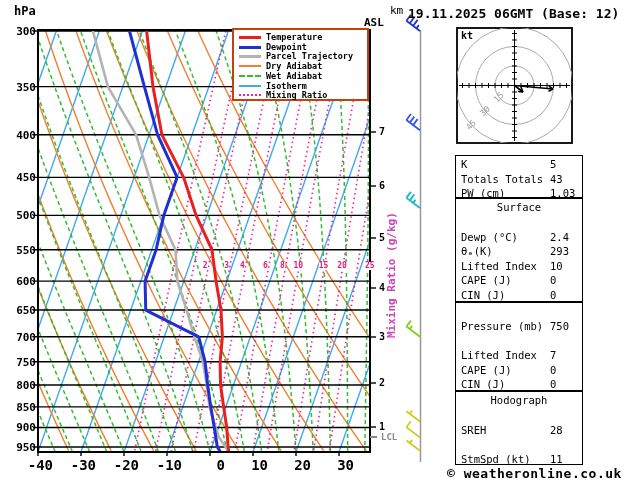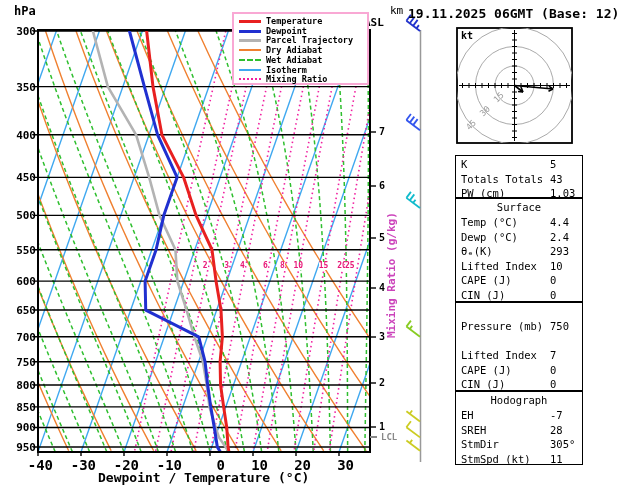--- a/index.html
+++ b/index.html
@@ -15,22 +15,22 @@
   #xaxis-label{left:98px;top:471px;font-size:13px;font-weight:bold;}
   #mixing-axis-label{left:386px;top:338px;font-size:11px;font-weight:bold;color:#cc44bb;
       transform:rotate(-90deg);transform-origin:0 0;}
   #lcl-label{left:381px;top:433px;font-size:9px;font-weight:bold;color:#888;}
   #kt-label{left:461px;top:31px;font-size:10px;font-weight:bold;}
   #footer{left:447px;top:467px;font-size:13px;font-weight:bold;letter-spacing:0.5px;}
   .pres-lbl{width:30px;text-align:right;font-size:11px;font-weight:bold;}
   .temp-lbl{width:30px;text-align:right;font-size:14px;font-weight:bold;}
   .km-lbl{font-size:10px;font-weight:bold;}
   .mix-lbl{font-size:8px;font-weight:bold;color:#e81878;background:#fff;padding:0;}
-  #legend-box{position:absolute;left:232px;top:12px;width:137px;height:73px;
-      border:2px solid #f9a8d4;background:#fff;box-sizing:border-box;}
+  #legend-box{position:absolute;left:232px;top:28px;width:137px;height:73px;
+      border:2px solid #c2410c;background:#fff;box-sizing:border-box;}
   .legend-row{position:absolute;left:0;height:10px;width:100%;}
   .legend-sample{position:absolute;left:5px;top:4px;width:22px;height:0;}
   .legend-text{position:absolute;left:32px;top:0px;font-size:8.5px;font-weight:bold;white-space:pre;}
   .tbox{position:absolute;left:455px;width:128px;border:1.5px solid #000;
       background:#fff;box-sizing:border-box;}
   .trow{position:absolute;left:0;width:100%;height:14.5px;font-size:10.5px;}
   .trow .tl{position:absolute;left:5px;top:1px;white-space:pre;}
   .trow .tv{position:absolute;left:94px;top:1px;white-space:pre;}
   .thead{position:absolute;width:100%;text-align:center;font-size:10.5px;top:1px;}
 </style>
@@ -232,24 +232,24 @@
           <line x1="522.95" y1="92" x2="517.9825134222676" y2="91.4307222997095" stroke="#000" stroke-width="1.6"></line>
           <line x1="522.95" y1="92" x2="521.1255807585909" y2="87.34473476248927" stroke="#000" stroke-width="1.6"></line>
         </g>
       </g>
     </svg>
 
   <div class="lbl" id="hpa-label">hPa</div>
   <div class="lbl" id="km-label">km</div>
   <div class="lbl" id="asl-label">ASL</div>
   <div class="lbl" id="date-label">19.11.2025 06GMT (Base: 12)</div>
-  <div class="lbl" id="xaxis-label">Dewpoint / Temperature (°C)</div>
   <div class="lbl" id="mixing-axis-label">Mixing Ratio (g/kg)</div>
   <div class="lbl" id="lcl-label">LCL</div>
   <div class="lbl" id="kt-label">kt</div>
+  <div class="lbl" id="footer">© weatheronline.co.uk</div>
 
   <div id="legend-box">
       <div class="legend-row" style="top: 2px;">
         <div class="legend-sample" style="border-top: 3px solid rgb(232, 32, 32);"></div>
         <div class="legend-text">Temperature</div>
       </div>
       <div class="legend-row" style="top: 11.7px;">
         <div class="legend-sample" style="border-top: 3px solid rgb(32, 48, 208);"></div>
         <div class="legend-text">Dewpoint</div>
       </div>
@@ -305,43 +305,39 @@
       <div class="lbl km-lbl" style="left: 379px; top: 378px;">2</div>
       <div class="lbl km-lbl" style="left: 379px; top: 422px;">1</div>
       <div class="lbl mix-lbl" style="left: 202.712px; top: 262px;">2</div>
       <div class="lbl mix-lbl" style="left: 224.182px; top: 262px;">3</div>
       <div class="lbl mix-lbl" style="left: 239.968px; top: 262px;">4</div>
       <div class="lbl mix-lbl" style="left: 263.026px; top: 262px;">6</div>
       <div class="lbl mix-lbl" style="left: 279.973px; top: 262px;">8</div>
       <div class="lbl mix-lbl" style="left: 293.46px; top: 262px;">10</div>
       <div class="lbl mix-lbl" style="left: 318.728px; top: 262px;">15</div>
       <div class="lbl mix-lbl" style="left: 337.242px; top: 262px;">20</div>
-      <div class="lbl mix-lbl" style="left: 345px; top: 262px;">25</div>
+      <div class="lbl mix-lbl" style="left: 365px; top: 262px;">25</div>
     </div>
   <div id="tables-root">
       <div class="tbox" style="top: 155px; height: 43px;">
         <div class="trow" style="top: 1px;">
           <span class="tl">K</span>
           <span class="tv">5</span>
         </div>
         <div class="trow" style="top: 15.5px;">
           <span class="tl">Totals Totals</span>
           <span class="tv">43</span>
         </div>
         <div class="trow" style="top: 30px;">
           <span class="tl">PW (cm)</span>
           <span class="tv">1.03</span>
         </div>
       </div>
       <div class="tbox" style="top: 198px; height: 104px;">
         <div class="thead" style="top: 2px;">Surface</div>
-        <div class="trow" style="top: 16px;">
-          <span class="tl">Temp (°C)</span>
-          <span class="tv">4.4</span>
-        </div>
         <div class="trow" style="top: 30.5px;">
           <span class="tl">Dewp (°C)</span>
           <span class="tv">2.4</span>
         </div>
         <div class="trow" style="top: 45px;">
           <span class="tl">θₑ(K)</span>
           <span class="tv">293</span>
         </div>
         <div class="trow" style="top: 59.5px;">
           <span class="tl">Lifted Index</span>
@@ -369,31 +365,23 @@
           <span class="tl">CAPE (J)</span>
           <span class="tv">0</span>
         </div>
         <div class="trow" style="top: 74px;">
           <span class="tl">CIN (J)</span>
           <span class="tv">0</span>
         </div>
       </div>
       <div class="tbox" style="top: 391px; height: 74px;">
         <div class="thead" style="top: 2px;">Hodograph</div>
-        <div class="trow" style="top: 16px;">
-          <span class="tl">EH</span>
-          <span class="tv">-7</span>
-        </div>
         <div class="trow" style="top: 30.5px;">
           <span class="tl">SREH</span>
           <span class="tv">28</span>
-        </div>
-        <div class="trow" style="top: 45px;">
-          <span class="tl">StmDir</span>
-          <span class="tv">305°</span>
         </div>
         <div class="trow" style="top: 59.5px;">
           <span class="tl">StmSpd (kt)</span>
           <span class="tv">11</span>
         </div>
       </div>
     </div>
 </div>
 
 </body></html>

